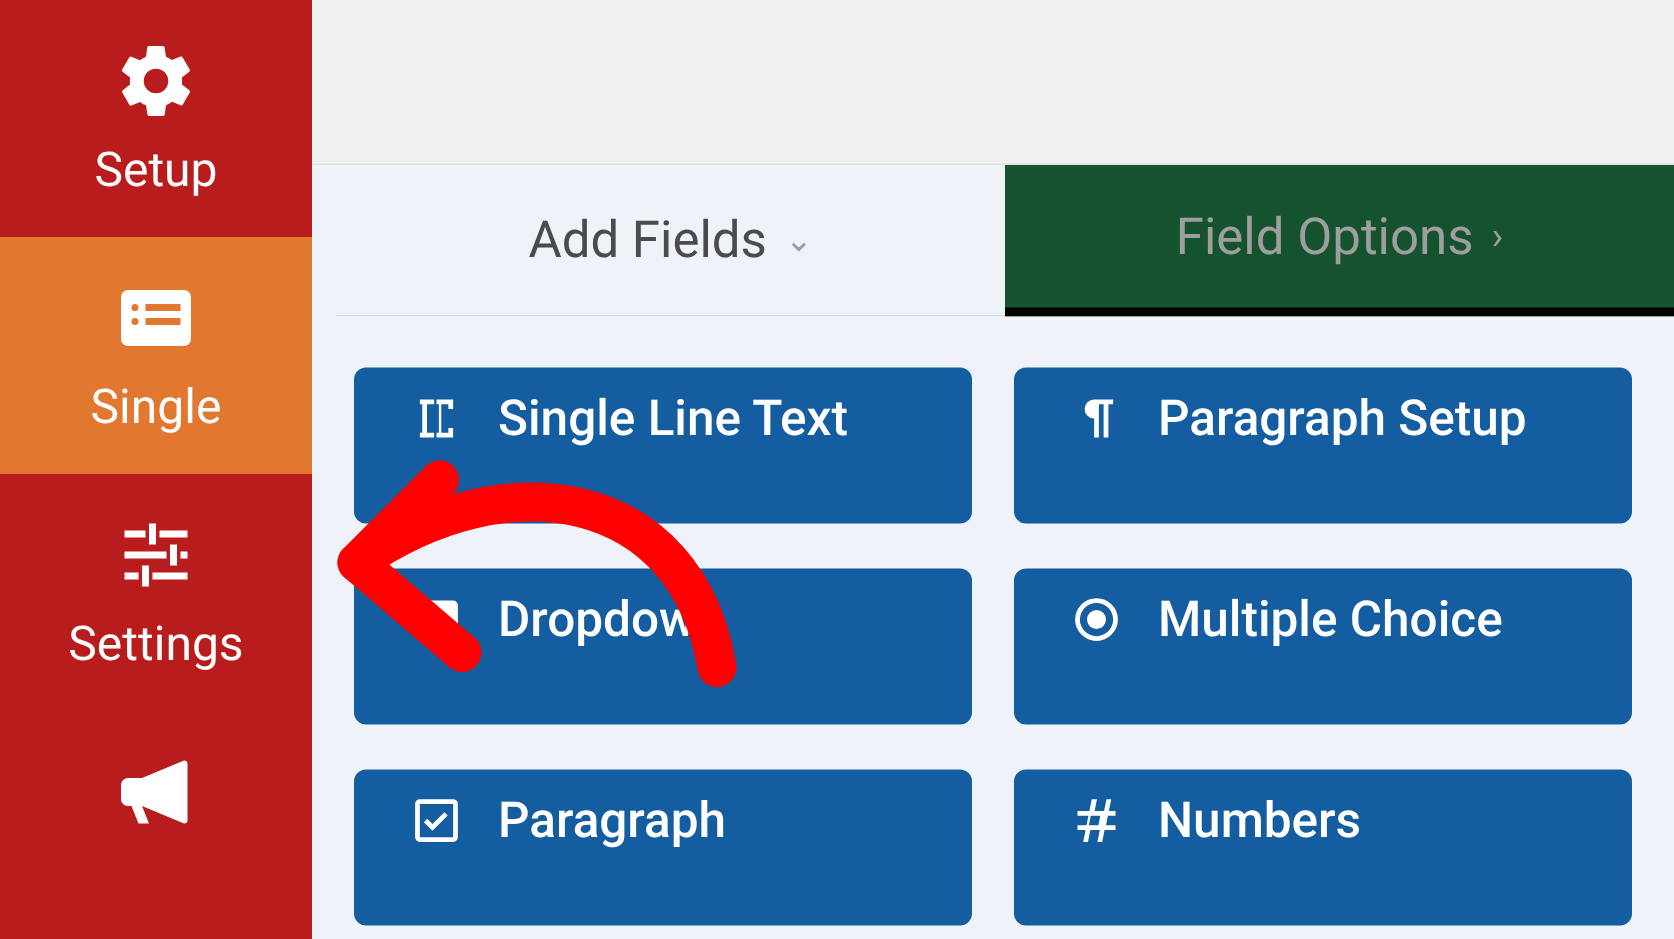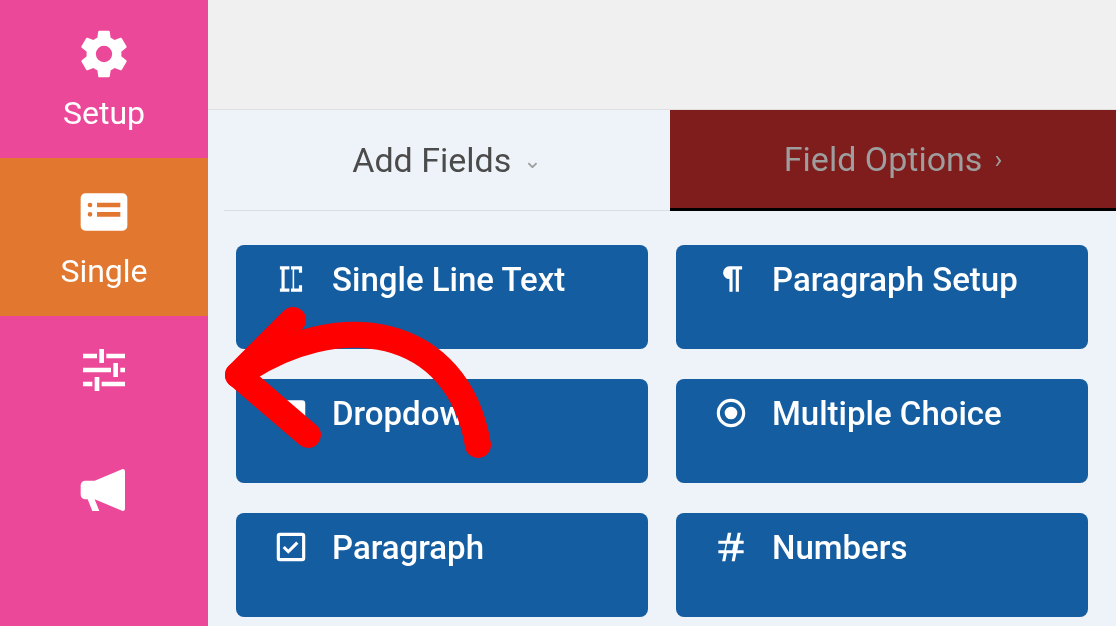--- a/index.html
+++ b/index.html
@@ -1,35 +1,35 @@
 <!DOCTYPE html>
 <html><head>
 <meta charset="utf-8">
 <style>
   * { box-sizing: border-box; margin: 0; padding: 0; }
   html, body { width: 1116px; height: 626px; overflow: hidden; font-family: -apple-system, BlinkMacSystemFont, "Segoe UI", Roboto, sans-serif; }
   body { display: flex; background: #f0f0f0; }
 
   
-  .sidebar { width: 208px; background: #ec4899; display: flex; flex-direction: column; }
+  .sidebar { width: 208px; background: #b91c1c; display: flex; flex-direction: column; }
   .side-item { flex: 0 0 auto; width: 100%; display: flex; flex-direction: column; align-items: center; justify-content: center; padding: 26px 0 26px; color: #fff; cursor: pointer; }
   .side-item.active { background: #e27730; }
   .side-item .icon { width: 72px; height: 56px; display: flex; align-items: center; justify-content: center; margin-bottom: 12px; }
   .side-item .icon svg { fill: #fff; width: 100%; height: 100%; }
   .side-label { font-size: 32px; font-weight: 400; color: #fff; }
   .side-item.last { padding-bottom: 10px; }
   .side-item.last .icon { margin-bottom: 0; }
 
   
   .main { flex: 1; display: flex; flex-direction: column; position: relative; }
   .topbar { height: 110px; background: #f0f0f0; border-bottom: 1px solid #e0e0e0; }
 
   .tabs { display: flex; background: #eef3f9; height: 101px; }
   .tab { flex: 1; display: flex; align-items: center; justify-content: center; gap: 12px; font-size: 34px; color: #4b4b4b; cursor: pointer; }
-  .tab.secondary  { background: #7f1d1d; color: #9e9e9e; border-bottom: 3px solid #000000;}
+  .tab.secondary  { background: #14532d; color: #9e9e9e; border-bottom: 6px solid #000000;}
   .tab.primary { border-bottom: 1px solid #d6dde6; margin-left: 16px; }
   .chev { font-size: 22px; color: #9e9e9e; }
   .chev.right { font-size: 26px; }
 
   .grid-wrap { flex: 1; background: #eef3f9; padding: 34px 28px 0; overflow: hidden;}
   .grid { display: grid; grid-template-columns: 1fr 1fr; gap: 30px 28px; }
   .field-btn { background: #145da0; color: #fff; border-radius: 8px; height: 104px; display: flex; align-items: flex-start; gap: 22px; padding: 15px 36px; font-size: 33px; font-weight: 500; cursor: pointer; }
   .field-btn .ficon { width: 38px; height: 38px; display:flex; align-items:center; justify-content:center; }
   .field-btn .ficon svg { width: 100%; height: 100%; fill: #fff; }
 
@@ -59,20 +59,21 @@
     </span>
     <span class="side-label">Single</span>
   </div>
 
   <div class="side-item">
     <span class="icon">
       <svg viewBox="0 0 24 24">
           <path d="M3 5h6v2H3Zm10 0h8v2h-8Zm-3-2h2v6h-2ZM3 11h12v2H3Zm16 0h2v2h-2Zm-3-2h2v6h-2ZM3 17h4v2H3Zm8 0h10v2H11ZM8 15h2v6H8Z"></path>
         </svg>
     </span>
+    <span class="side-label">Settings</span>
   </div>
 
   <div class="side-item last">
     <span class="icon">
       <svg viewBox="0 0 24 24">
           <path d="M20 3 8 8H4a2 2 0 0 0-2 2v4a2 2 0 0 0 2 2h1l2 5h3l-2-5 12 5a1 1 0 0 0 1-1V4a1 1 0 0 0-1-1Z"></path>
         </svg>
     </span>
   </div>
 

